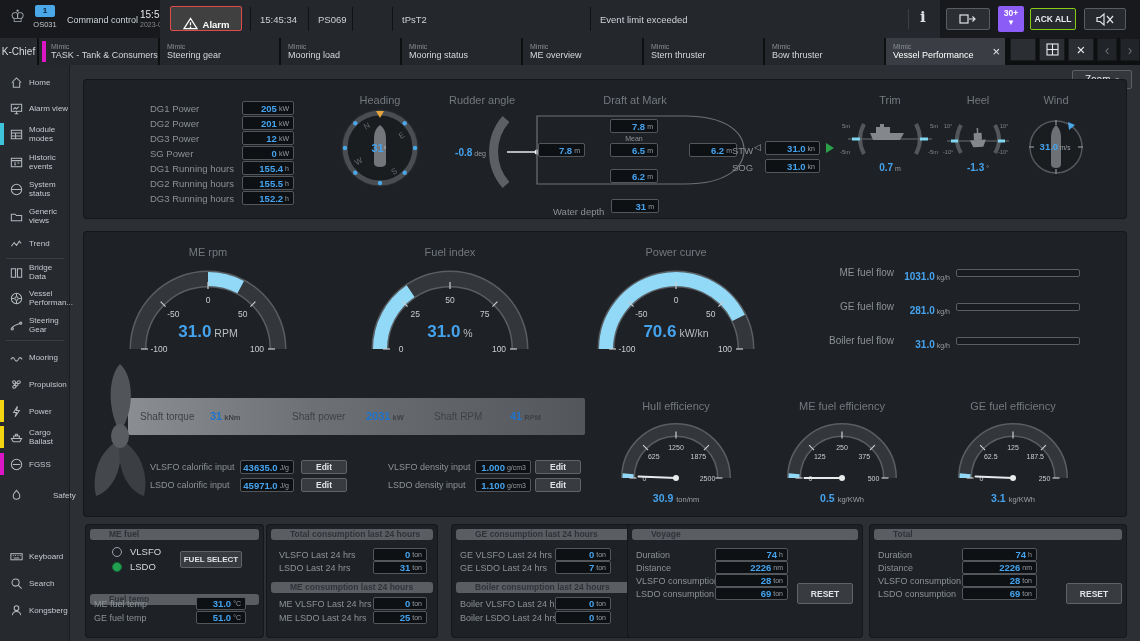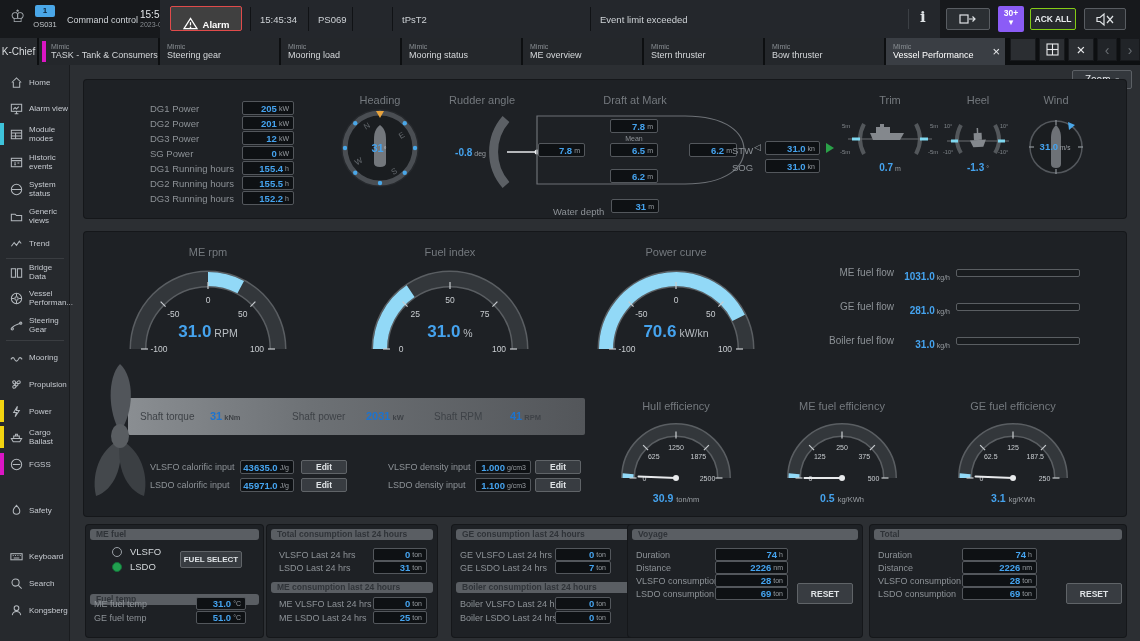--- a/index.html
+++ b/index.html
@@ -75,21 +75,21 @@
 .gval i{color:#9ba0a5;font-size:7.5px;margin-left:3px}
 
 #shaft-bar{position:absolute;left:44px;top:166px;width:457px;height:37px;border-radius:2px;background:linear-gradient(90deg,#8a8e92 0%,#6d7175 40%,#53565a 100%);z-index:1}
 .shaft-lbl{position:absolute;top:13px;font-size:10px;color:#3e4247}
 .shaft-val{position:absolute;top:12px;font-size:11px;font-weight:bold;color:#1d73ce}
 .shaft-val i{font-size:7.5px;color:#3e4247;font-weight:bold;margin-left:2px}
 #prop-svg{position:absolute;left:-4px;top:118px;width:92px;height:162px;z-index:2}
 
 .btn{background:#383c41;border:1px solid #606468;border-radius:2px;color:#dfe3e6;font-weight:bold;display:flex;align-items:center;justify-content:center;cursor:pointer;position:absolute}
 .btn.edit{font-size:8.5px}
-.ph{position:absolute;left:4px;right:4px;height:11px;background:#5a5e63;border-radius:3px;color:#2f3338;font-size:8.5px;font-weight:bold;line-height:11px;padding-left:6px;overflow:hidden}
+.ph{position:absolute;left:4px;right:4px;height:11px;background:#5a5e63;border-radius:3px;color:#2f3338;font-size:8.5px;font-weight:bold;line-height:11px;padding-left:19px;overflow:hidden}
 .rlbl{position:absolute;font-size:9px;color:#8d9297;white-space:nowrap}
 .radio{display:inline-block;width:10px;height:10px;border-radius:50%;border:1.5px solid #9aa0a5;background:transparent}
 .radio.sel{border-color:#15713a;background:#21a14f}
 .radio-row{position:absolute;left:26px;display:flex;align-items:center;gap:8px}
 .rlab{font-size:9.5px;color:#d4d8db}
 
 .ff-lbl{position:absolute;width:120px;text-align:right;font-size:10px;color:#8d9297}
 .ff-val{position:absolute;width:52px;text-align:right;white-space:nowrap}
 .ff-val b{color:#45a3ee;font-size:10px}
 .ff-val i{color:#989da2;font-size:7px;margin-left:2px}
@@ -351,21 +351,21 @@
       <div class="sb-item" style="top: 385px;">
         <span class="sb-accent" style="background: rgb(219, 22, 196);"></span>
         <svg class="sic" viewBox="0 0 16 16">
           <g fill="none" stroke="#b3b8bd" stroke-width="1.1">
             <circle cx="8" cy="8" r="5.5"></circle>
             <path d="M4 8h8"></path>
           </g>
         </svg>
         <span class="sb-lbl">FGSS</span>
       </div>
-      <div class="sb-item" style="top: 431px;">
+      <div class="sb-item" style="top: 416px; gap: 24px;">
         <svg class="sic" viewBox="0 0 16 16">
           <g fill="none" stroke="#b3b8bd" stroke-width="1.1">
             <path d="M8 2.5c2 2 3.5 4 3.5 6a3.5 3.5 0 0 1-7 0c0-2 1.5-4 3.5-6z"></path>
           </g>
         </svg>
         <span class="sb-lbl">Safety</span>
       </div>
       <div class="sb-div" style="top: 193px;"></div>
       <div class="sb-div" style="top: 275px;"></div>
       <div class="sb-item" style="top: 477px;">

